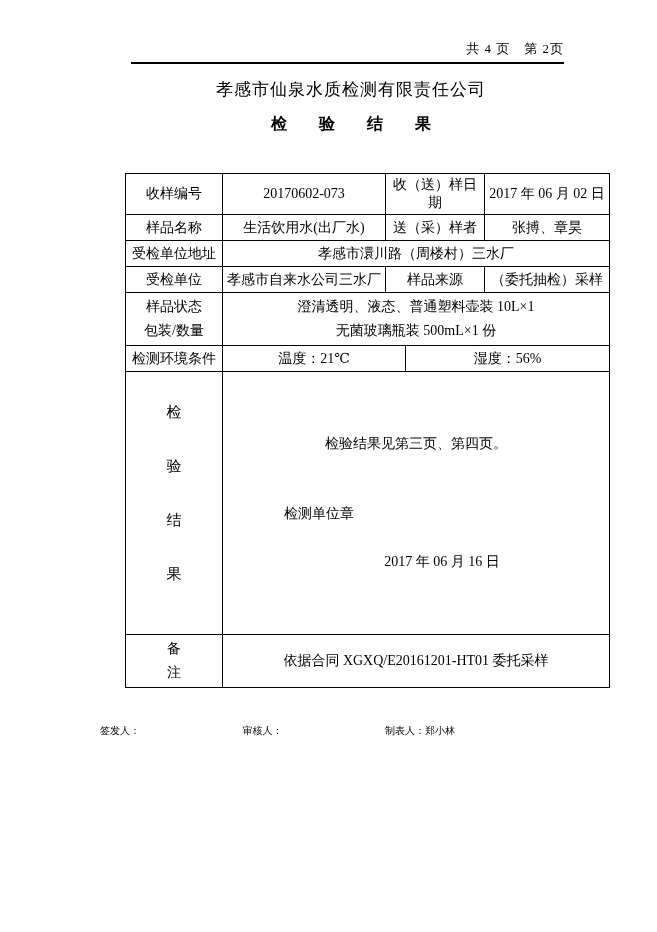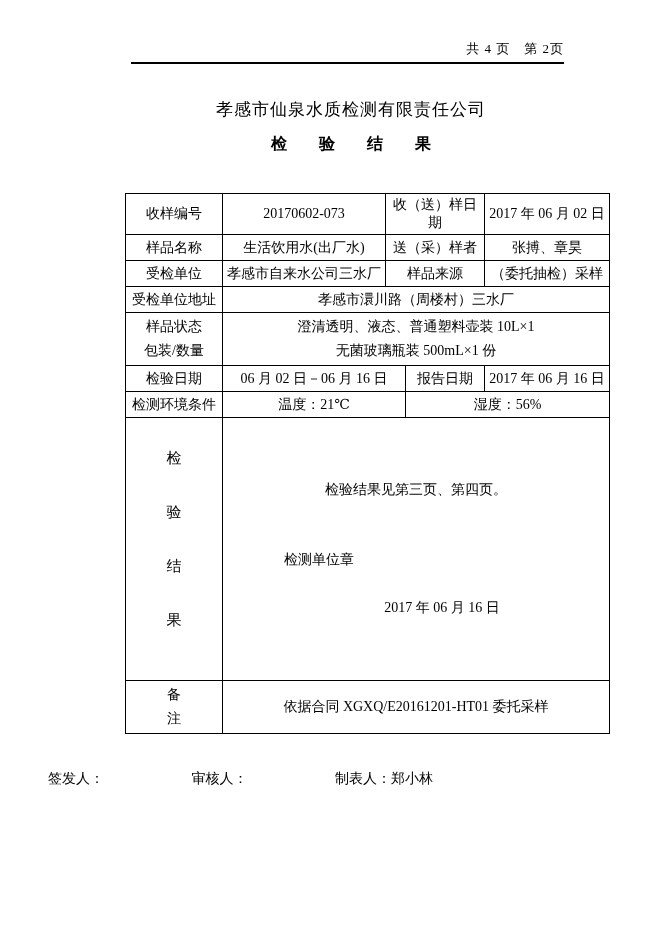--- a/index.html
+++ b/index.html
@@ -12,21 +12,21 @@
     overflow:hidden;
   }
   .sheet { width:484px; margin-left:93px;padding-left:32px; }
 
   .page-header {
     margin-top:40px; margin-left:6px; margin-right:13px;
     text-align:right; font-size:13px; letter-spacing:1px;
     padding-bottom:4px; border-bottom:2px solid #000;
   }
   .company-title {
-    margin-top:34px; text-align:center;
+    margin-top:14px; text-align:center;
     font-size:17px; font-weight:normal; letter-spacing:1px;
   }
   .doc-title {
     margin-top:13px; text-align:center;
     font-size:16px; font-weight:bold;
   }
 
   table.report {
     margin-top:38px; width:484px;
     border-collapse:collapse; table-layout:fixed;
@@ -50,21 +50,21 @@
   td.result-content { text-align:left; vertical-align:top; padding:34px 8px 0 10px; }
   .seal-caption { text-align:left; padding-left:58px; margin-top:52px; }
   .seal-date    { text-align:center; padding-left:52px; margin-top:30px; }
 
   td.remark-label div { line-height:24px; }
   td.appendix-content {
     text-align:left; padding-left:7px;
     font-size:13.5px; line-height:25px; white-space:nowrap;
   }
 
-  .page-footer { margin-top:36px; margin-left:48px; font-size:14px; }
+  .page-footer { margin-top:36px; margin-left:100px; font-size:10px; }
   .page-footer .slot { display:inline-block; width:140px; }
   .page-footer .slot-last { display:inline-block; }
 </style>
 </head>
 <body>
 
 <div class="sheet">
 
   <div class="page-header">共 4 页　第 2页</div>
 
@@ -86,44 +86,38 @@
         <td colspan="2">收（送）样日期</td>
         <td>2017 年 06 月 02 日</td>
       </tr>
       <tr>
         <td>样品名称</td>
         <td>生活饮用水(出厂水)</td>
         <td colspan="2">送（采）样者</td>
         <td>张搏、章昊</td>
       </tr>
       <tr>
+        <td>受检单位地址</td>
+        <td colspan="4">孝感市澴川路（周楼村）三水厂</td>
+      </tr>
+      <tr>
         <td>受检单位</td>
         <td>孝感市自来水公司三水厂</td>
         <td colspan="2">样品来源</td>
         <td>（委托抽检）采样</td>
-      </tr>
-      <tr>
-        <td>受检单位地址</td>
-        <td colspan="4">孝感市澴川路（周楼村）三水厂</td>
       </tr>
       <tr class="double">
         <td class="state-label two-line">
           <div>样品状态</div>
           <div>包装/数量</div>
         </td>
         <td colspan="4" class="two-line">
           <div>澄清透明、液态、普通塑料壶装 10L×1</div>
           <div>无菌玻璃瓶装 500mL×1 份</div>
         </td>
-      </tr>
-      <tr>
-        <td>检验日期</td>
-        <td colspan="2">06 月 02 日－06 月 16 日</td>
-        <td>报告日期</td>
-        <td>2017 年 06 月 16 日</td>
       </tr>
       <tr>
         <td>检测环境条件</td>
         <td colspan="2">温度：21℃</td>
         <td colspan="2">湿度：56%</td>
       </tr>
       <tr>
         <td class="result-label-cell">
           <div class="v-flex">
             <span>检</span>

